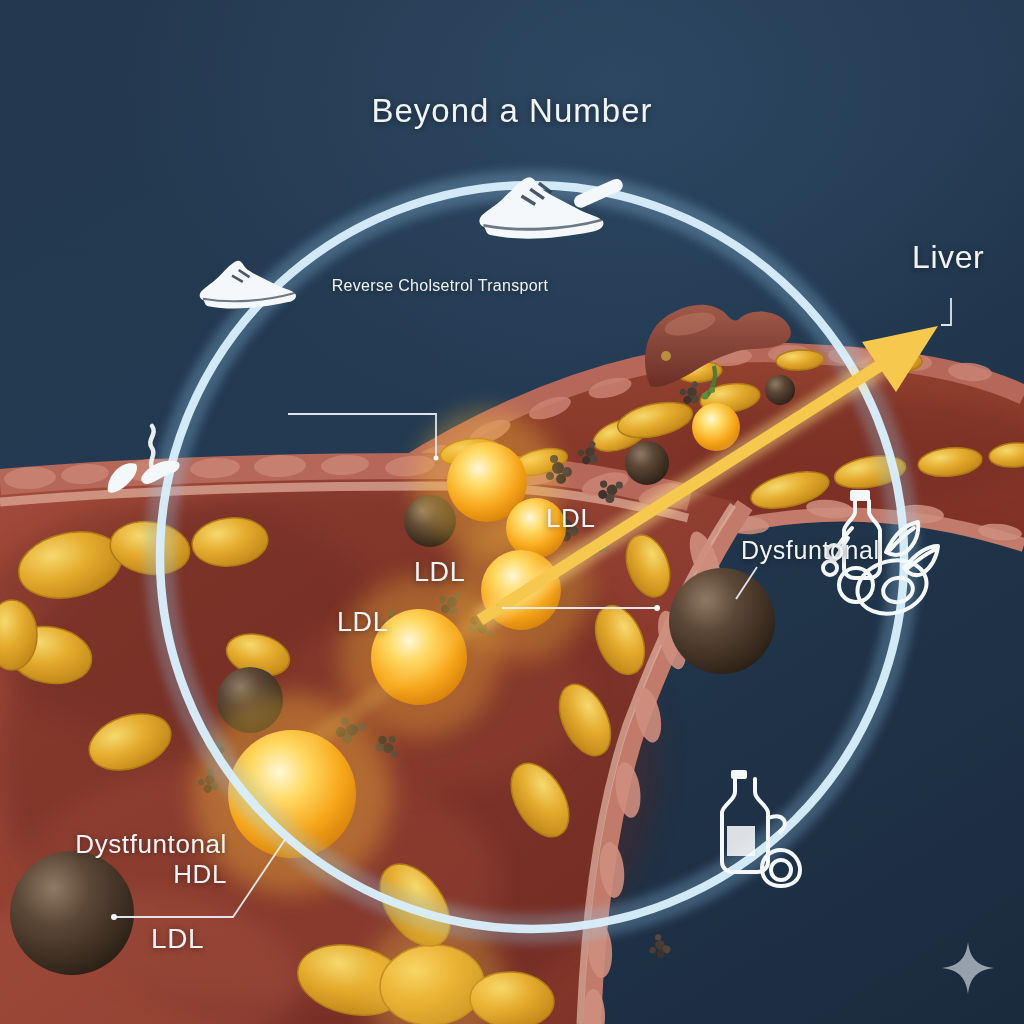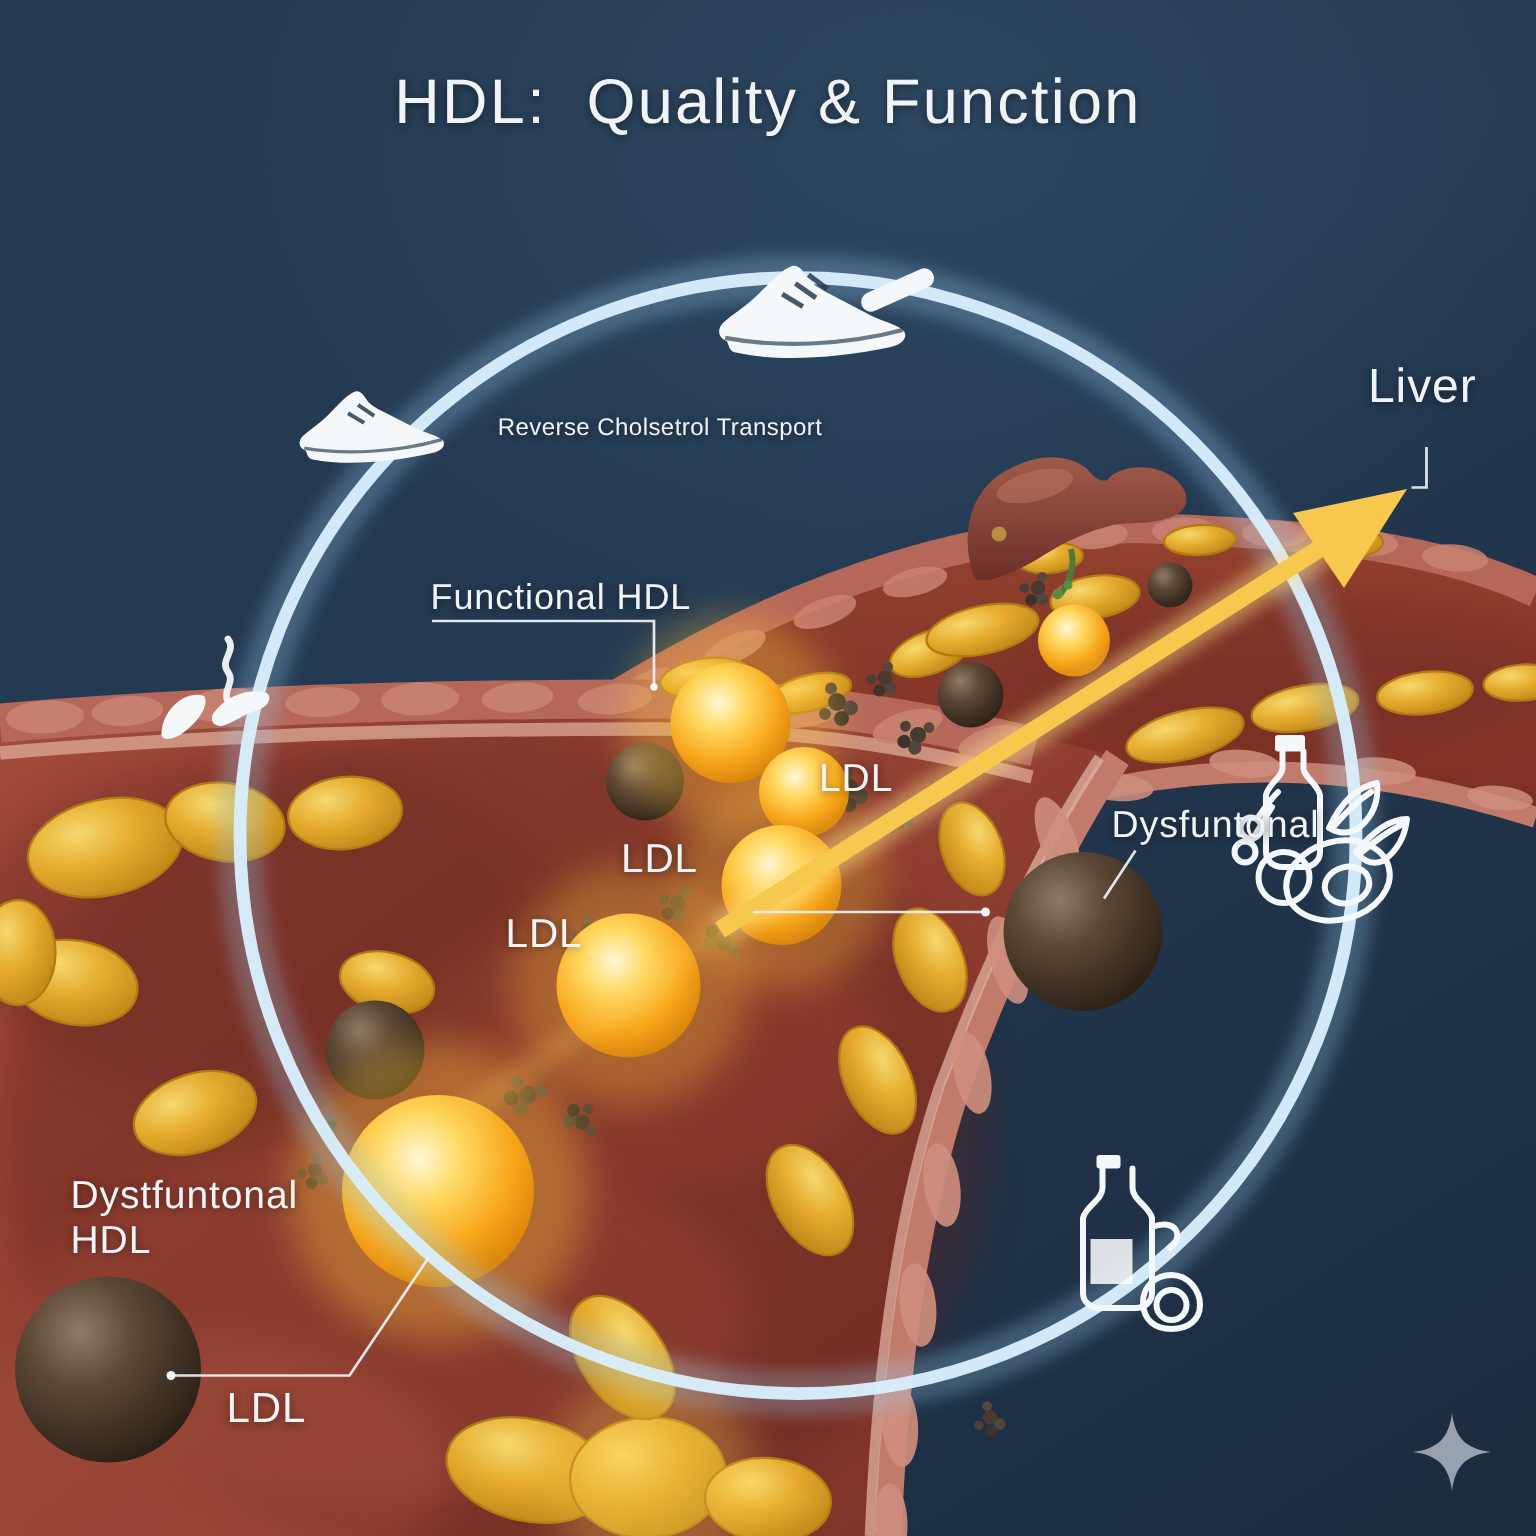--- a/index.html
+++ b/index.html
@@ -20,21 +20,21 @@
     position:absolute;color:var(--text);
     text-shadow:0 1px 6px rgba(0,0,0,.45);
     letter-spacing:.6px;line-height:1.15;white-space:pre;
   }
   .title1{left:0;right:0;top:44px;text-align:center;font-size:42px;letter-spacing:1.5px;}
   .title2{left:0;right:0;top:92px;text-align:center;font-size:33px;letter-spacing:1px;}
   .liver{left:912px;top:239px;font-size:32px;text-align:center;}
   .rct{left:0;width:1760px;top:277px;font-size:16px;letter-spacing:.3px;transform:translateX(-440px);text-align:center;}
   .functional{left:287px;top:385px;font-size:24px;}
   .dysf{left:697px;top:536px;font-size:25px;margin-left:44px;}
-  .dysfhdl{left:47px;width:180px;top:781px;font-size:26px;text-align:left;line-height:30px;}
+  .dysfhdl{left:47px;width:180px;top:829px;font-size:26px;text-align:right;line-height:30px;}
   .ldl1{left:546px;top:504px;font-size:26px;}
   .ldl2{left:414px;top:557px;font-size:27px;}
   .ldl3{left:337px;top:607px;font-size:27px;}
   .ldl4{left:151px;top:923px;font-size:28px;}
   .ring-main{stroke:var(--ring);}
   .arrow-main{stroke:var(--arrow);}
   .arrow-head{fill:var(--arrow);}
   .sparkle{fill:var(--sparkle);}
   .leader{stroke:#e9eef2;stroke-width:1.8;fill:none;opacity:.95;}
   .leaderdot{fill:#f4f8fa;}
@@ -301,24 +301,23 @@
     <circle class="leaderdot" cx="436" cy="458" r="2.5"></circle>
     <path class="leader" d="M757,567 L736,599"></path>
     <path class="leader" d="M502,608 L657,608"></path>
     <circle class="leaderdot" cx="657" cy="608" r="3"></circle>
     <path class="leader" d="M114,917 L233,917 L286,838"></path>
     <circle class="leaderdot" cx="114" cy="917" r="3"></circle>
     <path class="leader" d="M951,298 L951,325 L941,325"></path>
   </g>
 </svg>
 
-<div class="lbl title1">HDL:  Quality &amp; Function</div>
+<div class="lbl title2">Beyond a Number</div>
 <div class="lbl liver">Liver</div>
 <div class="lbl rct">Reverse Cholsetrol Transport</div>
-<div class="lbl functional">Functional HDL</div>
 <div class="lbl dysf">Dysfuntonal</div>
 <div class="lbl dysfhdl"><span>Dystfuntonal</span><br><span>HDL</span></div>
 <div class="lbl ldl1">LDL</div>
 <div class="lbl ldl2">LDL</div>
 <div class="lbl ldl3">LDL</div>
 <div class="lbl ldl4">LDL</div>
 
 </div>
 
 </body></html>

